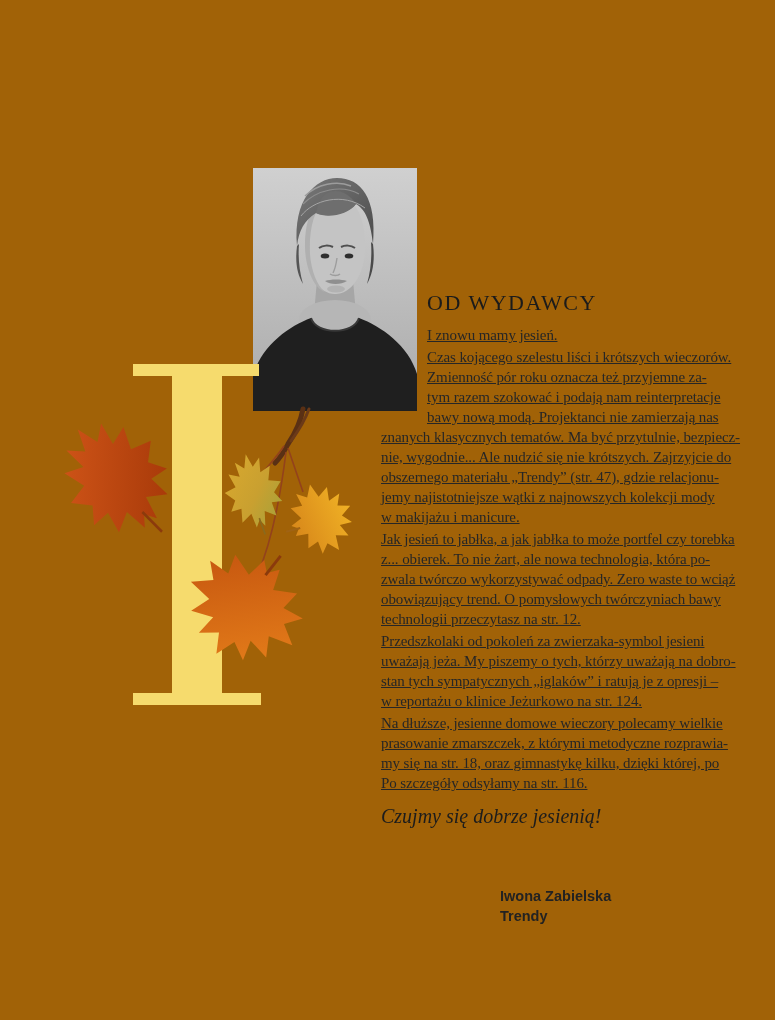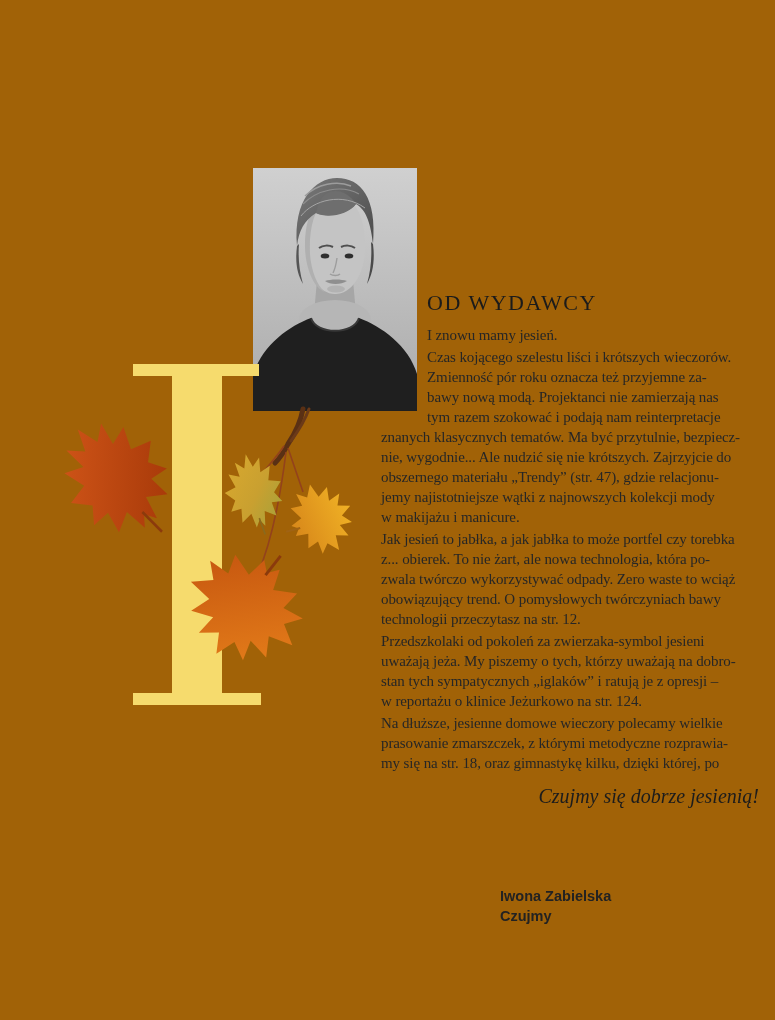--- a/index.html
+++ b/index.html
@@ -13,23 +13,23 @@
   .dc-top{left:133px;top:364px;width:126px;height:12px;}
   .dc-stem{left:172px;top:364px;width:50px;height:341px;}
   .dc-bottom{left:133px;top:693px;width:128px;height:12px;}
   
   .leaves{position:absolute;left:40px;top:395px;width:330px;height:295px;z-index:3;}
   
   .textcol{position:absolute;left:381px;top:291px;width:378px;z-index:4;color:#262626;}
   .headline{font-size:22px;line-height:24px;letter-spacing:1.5px;font-weight:normal;
             color:#1b1b1b;margin:0 0 10px 0;padding-left:46px;}
   .para{margin:0 0 2px 0;}
-  .bline{font-size:15px;line-height:20px;letter-spacing:-0.1px;white-space:nowrap;}
+  .bline{font-size:15px;line-height:20px;letter-spacing:-0.1px;white-space:nowrap;text-decoration:underline;}
   .bline.ind{padding-left:46px;}
-  .closing{margin-top:11px;font-size:20px;line-height:24px;font-style:italic;color:#1c1c1c;text-align:right;}
+  .closing{margin-top:11px;font-size:20px;line-height:24px;font-style:italic;color:#1c1c1c;}
   .signature{position:absolute;left:500px;top:886px;width:190px;z-index:4;
              font-family:"Liberation Sans", sans-serif;font-weight:bold;font-size:14.5px;
              line-height:20px;color:#222222;}
 </style>
 </head>
 <body>
 
 <div class="page">
 
   <div class="photo">
@@ -127,22 +127,22 @@
 
   <div class="textcol">
     <h1 class="headline">OD WYDAWCY</h1>
     <div id="paragraphs">
         <div class="para">
           <div class="bline ind">I znowu mamy jesień.</div>
         </div>
         <div class="para">
           <div class="bline ind">Czas kojącego szelestu liści i krótszych wieczorów.</div>
           <div class="bline ind">Zmienność pór roku oznacza też przyjemne za-</div>
+          <div class="bline ind">tym razem szokować i podają nam reinterpretacje</div>
           <div class="bline ind">bawy nową modą. Projektanci nie zamierzają nas</div>
-          <div class="bline ind">tym razem szokować i podają nam reinterpretacje</div>
           <div class="bline">znanych klasycznych tematów. Ma być przytulnie, bezpiecz-</div>
           <div class="bline">nie, wygodnie... Ale nudzić się nie krótszych. Zajrzyjcie do</div>
           <div class="bline">obszernego materiału „Trendy” (str. 47), gdzie relacjonu-</div>
           <div class="bline">jemy najistotniejsze wątki z najnowszych kolekcji mody</div>
           <div class="bline">w makijażu i manicure.</div>
         </div>
         <div class="para">
           <div class="bline">Jak jesień to jabłka, a jak jabłka to może portfel czy torebka</div>
           <div class="bline">z... obierek. To nie żart, ale nowa technologia, która po-</div>
           <div class="bline">zwala twórczo wykorzystywać odpady. Zero waste to wciąż</div>
@@ -152,23 +152,24 @@
         <div class="para">
           <div class="bline">Przedszkolaki od pokoleń za zwierzaka-symbol jesieni</div>
           <div class="bline">uważają jeża. My piszemy o tych, którzy uważają na dobro-</div>
           <div class="bline">stan tych sympatycznych „iglaków” i ratują je z opresji –</div>
           <div class="bline">w reportażu o klinice Jeżurkowo na str. 124.</div>
         </div>
         <div class="para">
           <div class="bline">Na dłuższe, jesienne domowe wieczory polecamy wielkie</div>
           <div class="bline">prasowanie zmarszczek, z którymi metodyczne rozprawia-</div>
           <div class="bline">my się na str. 18, oraz gimnastykę kilku, dzięki której, po</div>
+          <div class="bline">Po szczegóły odsyłamy na str. 116.</div>
         </div>
       </div>
     <div class="closing">Czujmy się dobrze jesienią!</div>
   </div>
 
   <div class="signature">
     <div>Iwona Zabielska</div>
-    <div>Czujmy</div>
+    <div>Trendy</div>
   </div>
 
 </div>
 
 </body></html>

